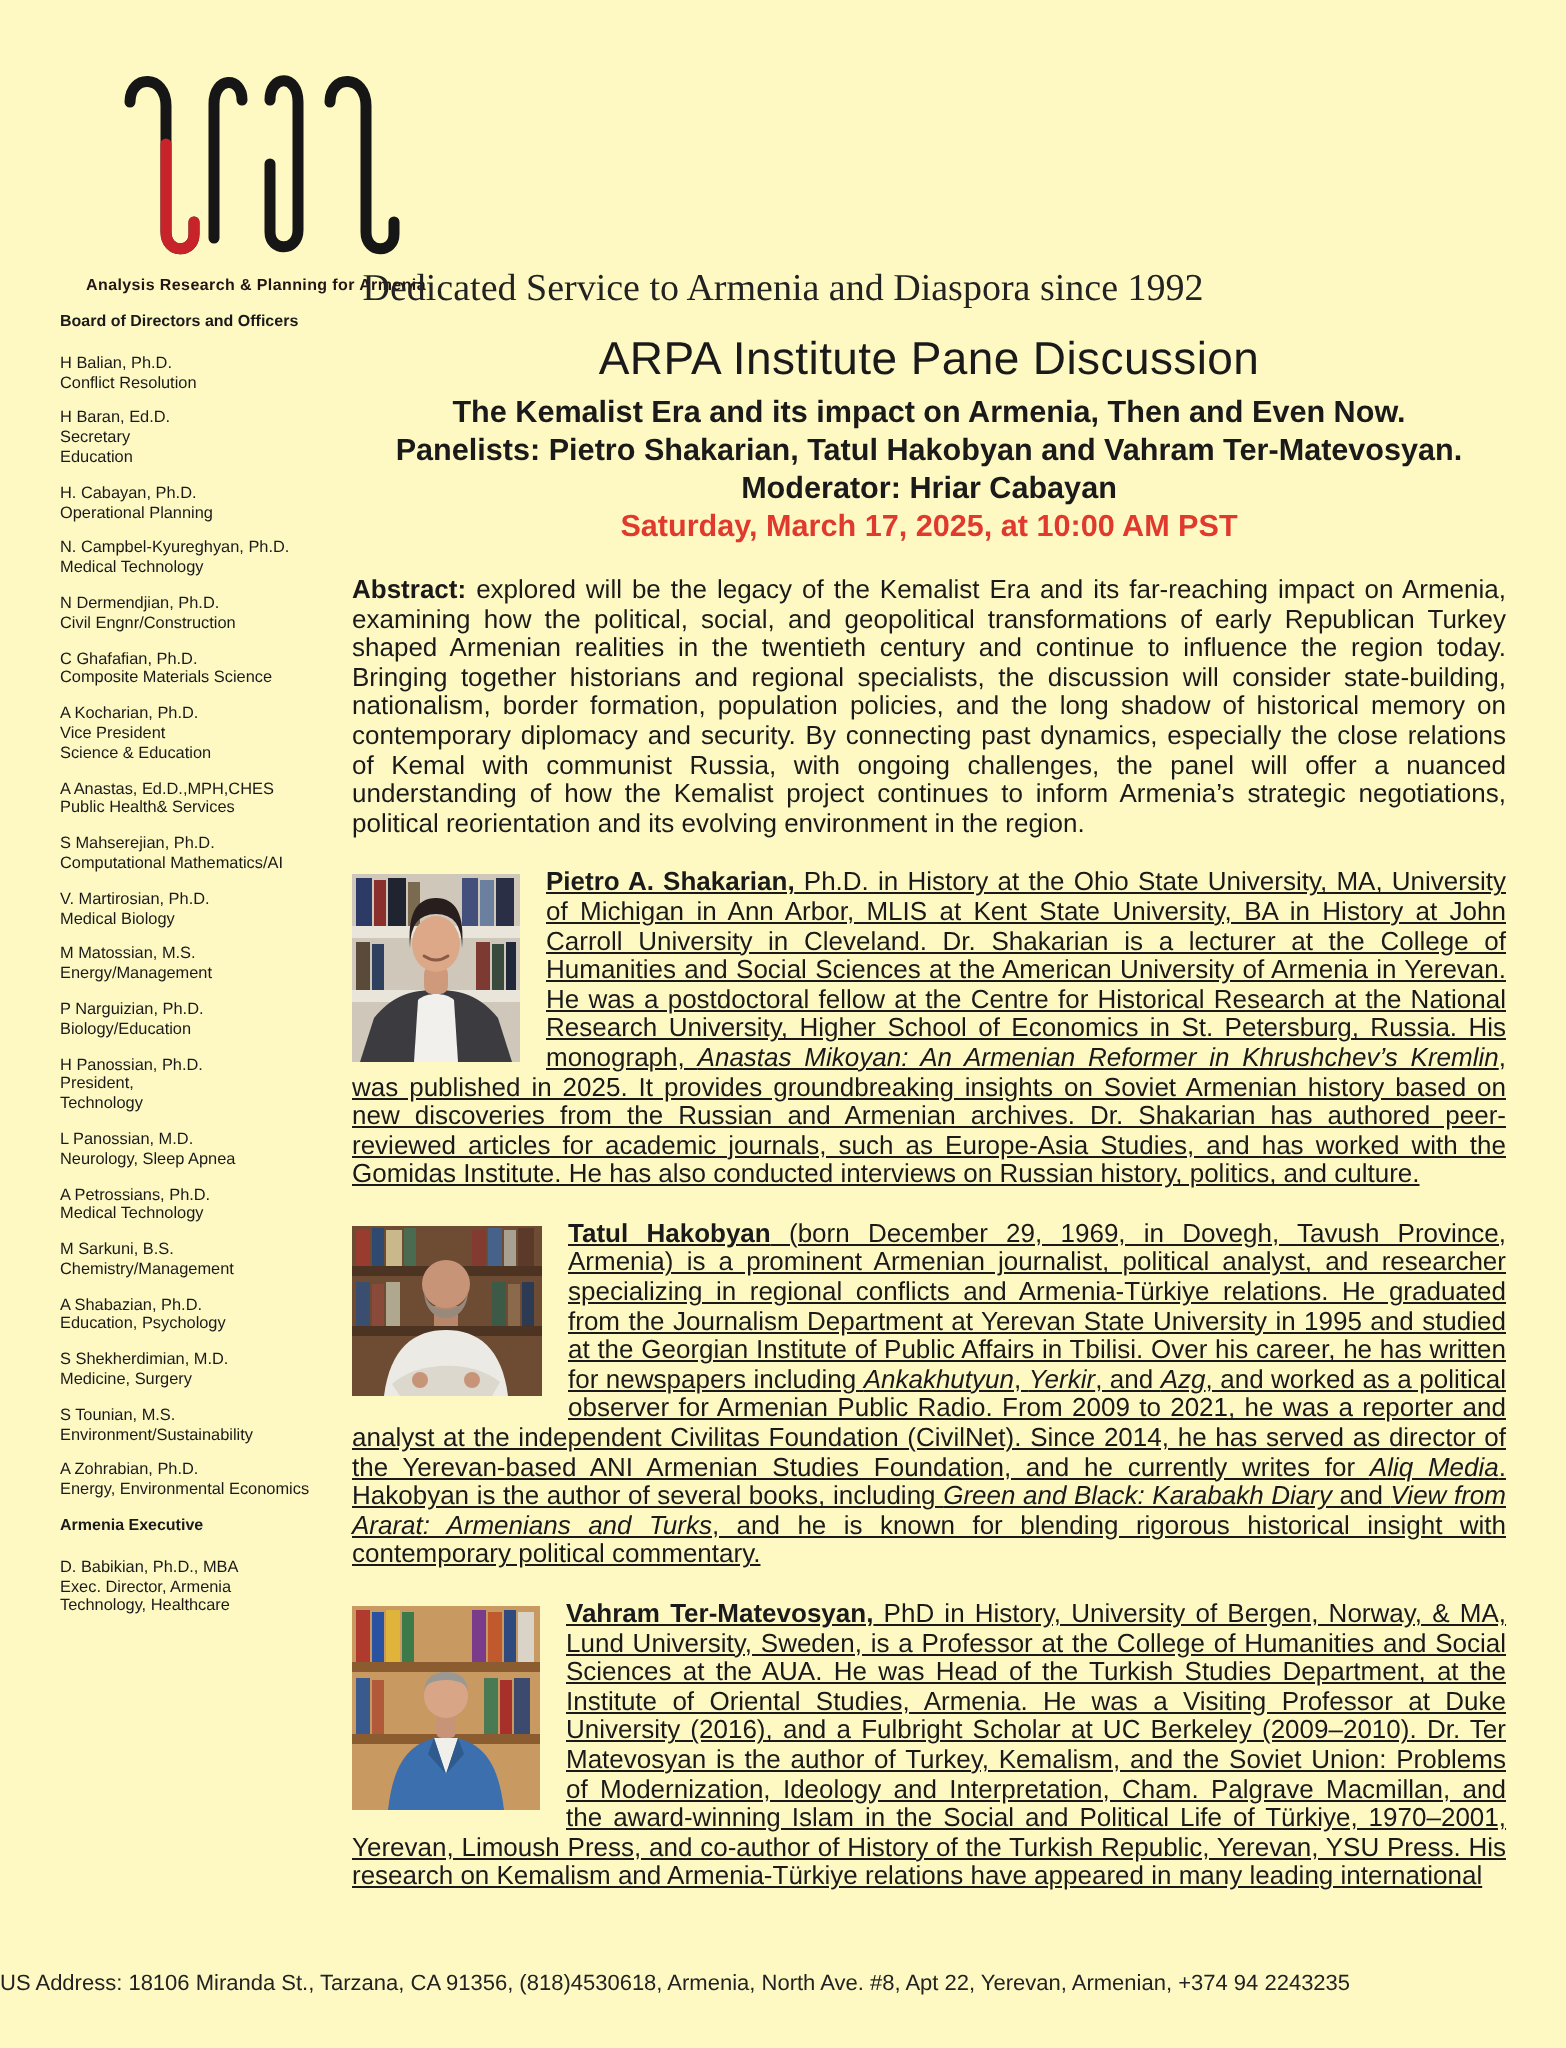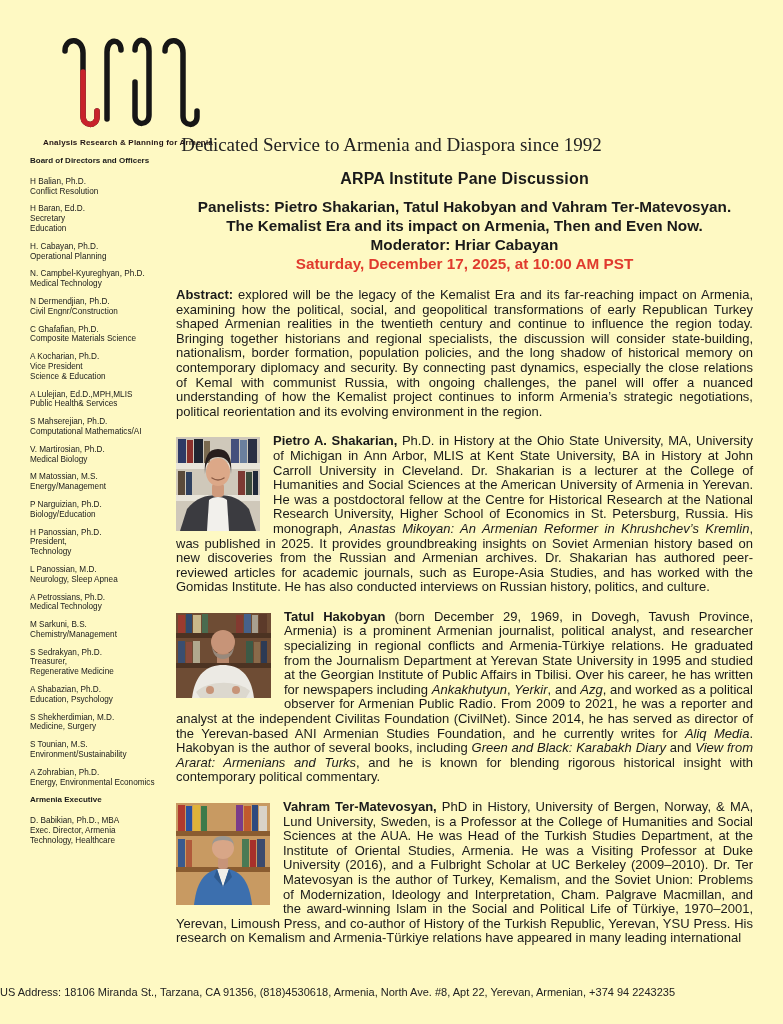--- a/index.html
+++ b/index.html
@@ -16,25 +16,25 @@
   .logo-right{position:absolute;left:638px;top:34px;width:116px;text-align:center;}
   .logo-right svg{display:block;margin:0 auto;}
   .logo-right-tagline{margin-top:6px;font-size:8px;font-weight:bold;color:#221414;white-space:nowrap;}
   
   .sidebar{position:absolute;left:30px;top:156px;width:142px;font-size:8.2px;line-height:9.8px;}
   .sb-heading{font-weight:bold;font-size:8px;margin-bottom:11px;}
   .sb-underline{margin-top:3px;}
   .sb-entry{margin-bottom:8px;}
   
   .content{position:absolute;left:176px;top:166px;width:577px;}
-  .evt-title{margin:0 0 5px 0;font-size:16px;line-height:26px;font-weight:bold;text-align:center;letter-spacing:.2px;}
+  .evt-title{margin:0 0 5px 0;font-size:23px;line-height:26px;font-weight:normal;text-align:center;letter-spacing:.2px;}
   .sub{font-size:15.3px;line-height:19px;font-weight:bold;text-align:center;}
   .date{color:var(--accent_red,#e03a2e);margin-bottom:15px;}
   .para{margin:0;font-size:13px;line-height:14.6px;text-align:justify;}
-  .bio{margin-top:15px;}
+  .bio{margin-top:15px;text-decoration:underline;}
   .bio::after{content:"";display:block;clear:both;}
   .photo{float:left;margin:3px 13px 4px 0;display:block;}
   
   .footer{position:absolute;left:0;top:986px;width:783px;font-size:11px;color:#222;}
   .hidden-defs{position:absolute;width:0;height:0;}
 </style>
 </head>
 <body>
 
 <svg class="hidden-defs" aria-hidden="true">
@@ -94,21 +94,21 @@
           <div class="sb-name">C Ghafafian, Ph.D.</div>
           <div class="sb-role">Composite Materials Science</div>
         </div>
 
         <div class="sb-entry">
           <div class="sb-name">A Kocharian, Ph.D.</div>
           <div class="sb-role">Vice President<br>Science &amp; Education</div>
         </div>
 
         <div class="sb-entry">
-          <div class="sb-name">A Lulejian, Ed.D.,MPH,MLIS</div>
+          <div class="sb-name">A Anastas, Ed.D.,MPH,CHES</div>
           <div class="sb-role">Public Health&amp; Services</div>
         </div>
 
         <div class="sb-entry">
           <div class="sb-name">S Mahserejian, Ph.D.</div>
           <div class="sb-role">Computational Mathematics/AI</div>
         </div>
 
         <div class="sb-entry">
           <div class="sb-name">V. Martirosian, Ph.D.</div>
@@ -138,24 +138,20 @@
         <div class="sb-entry">
           <div class="sb-name">A Petrossians, Ph.D.</div>
           <div class="sb-role">Medical Technology</div>
         </div>
 
         <div class="sb-entry">
           <div class="sb-name">M Sarkuni, B.S.</div>
           <div class="sb-role">Chemistry/Management</div>
         </div>
 
-        <div class="sb-entry">
-          <div class="sb-name">S Sedrakyan, Ph.D.</div>
-          <div class="sb-role">Treasurer,<br>Regenerative Medicine</div>
-        </div>
 
         <div class="sb-entry">
           <div class="sb-name">A Shabazian, Ph.D.</div>
           <div class="sb-role">Education, Psychology</div>
         </div>
 
         <div class="sb-entry">
           <div class="sb-name">S Shekherdimian, M.D.</div>
           <div class="sb-role">Medicine, Surgery</div>
         </div>
@@ -175,24 +171,24 @@
 
         <div class="sb-entry">
           <div class="sb-name">D. Babikian, Ph.D., MBA</div>
           <div class="sb-role">Exec. Director, Armenia<br>Technology, Healthcare</div>
         </div>
       </div>
   </aside>
 
   <main class="content">
     <h1 class="evt-title">ARPA Institute Pane Discussion</h1>
+    <div class="sub">The Kemalist Era and its impact on Armenia, Then and Even Now.</div>
     <div class="sub">Panelists: Pietro Shakarian, Tatul Hakobyan and Vahram Ter-Matevosyan.</div>
-    <div class="sub">The Kemalist Era and its impact on Armenia, Then and Even Now.</div>
     <div class="sub">Moderator: Hriar Cabayan</div>
-    <div class="sub date">Saturday, December 17, 2025, at 10:00 AM PST</div>
+    <div class="sub date">Saturday, March 17, 2025, at 10:00 AM PST</div>
 
     <p class="para"><span style="font-weight: bold;">Abstract:</span><span> explored will be the legacy of the Kemalist Era and its far-reaching impact on Armenia, examining how the political, social, and geopolitical transformations of early Republican Turkey shaped Armenian realities in the twentieth century and continue to influence the region today. Bringing together historians and regional specialists, the discussion will consider state-building, nationalism, border formation, population policies, and the long shadow of historical memory on contemporary diplomacy and security. By connecting past dynamics, especially the close relations of Kemal with communist Russia, with ongoing challenges, the panel will offer a nuanced understanding of how the Kemalist project continues to inform Armenia’s strategic negotiations, political reorientation and its evolving environment in the region.</span></p>
 
     <div class="bio">
       <svg class="photo" width="84" height="94" viewBox="0 0 84 94">
         <rect width="84" height="94" fill="#cfc8ba"></rect>
         <g>
           <rect x="2" y="2" width="8" height="24" fill="#2e3a66"></rect>
             <rect x="11" y="3" width="6" height="23" fill="#8a2f2b"></rect>
           <rect x="18" y="2" width="9" height="24" fill="#1f2430"></rect>

